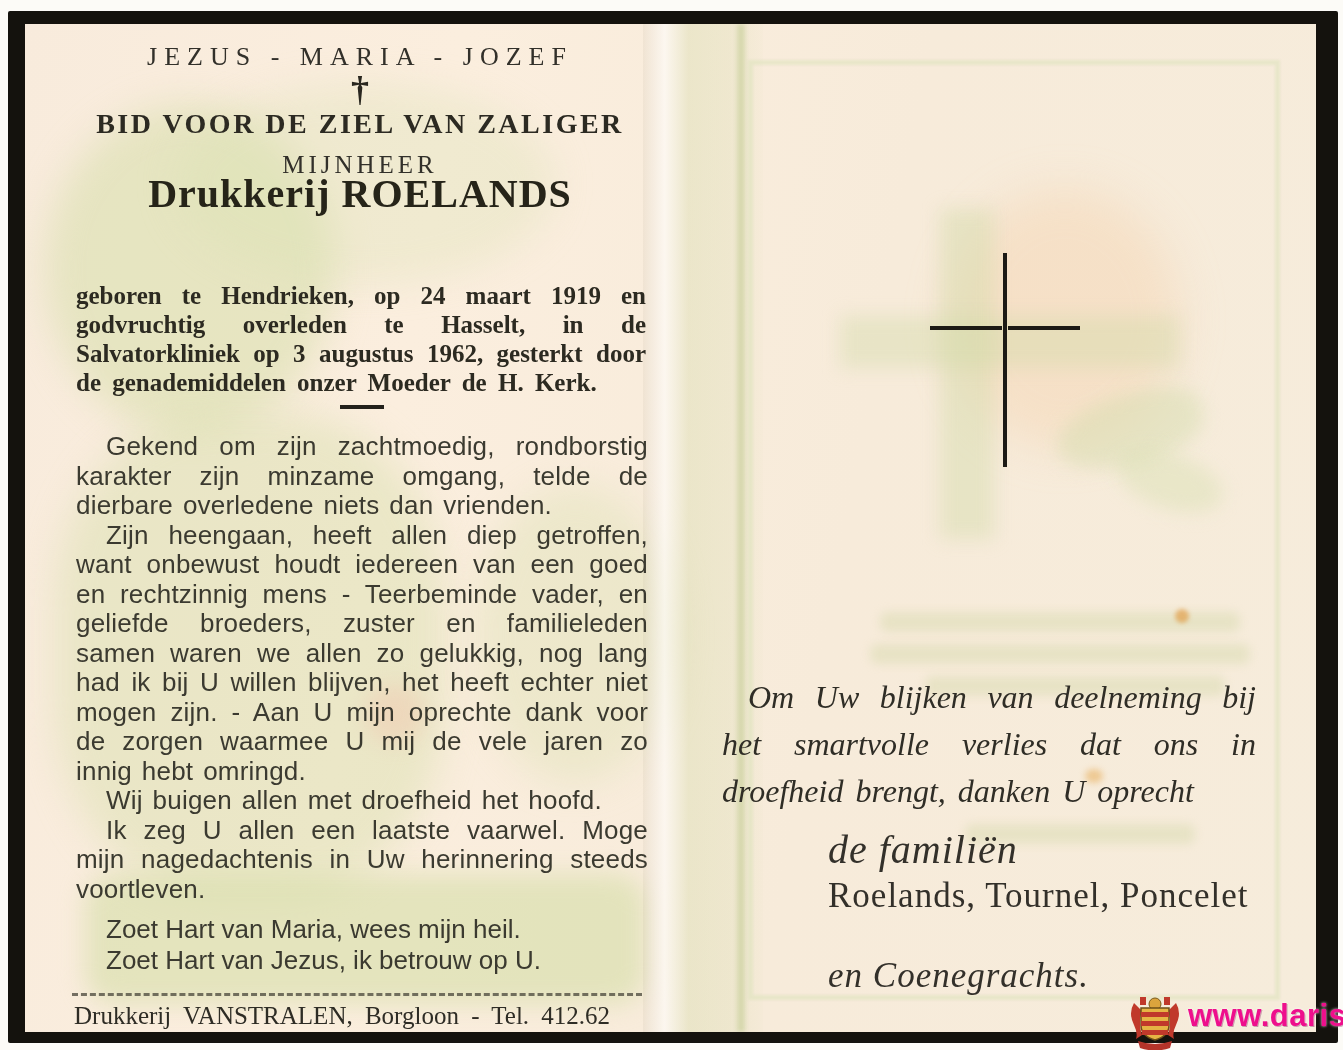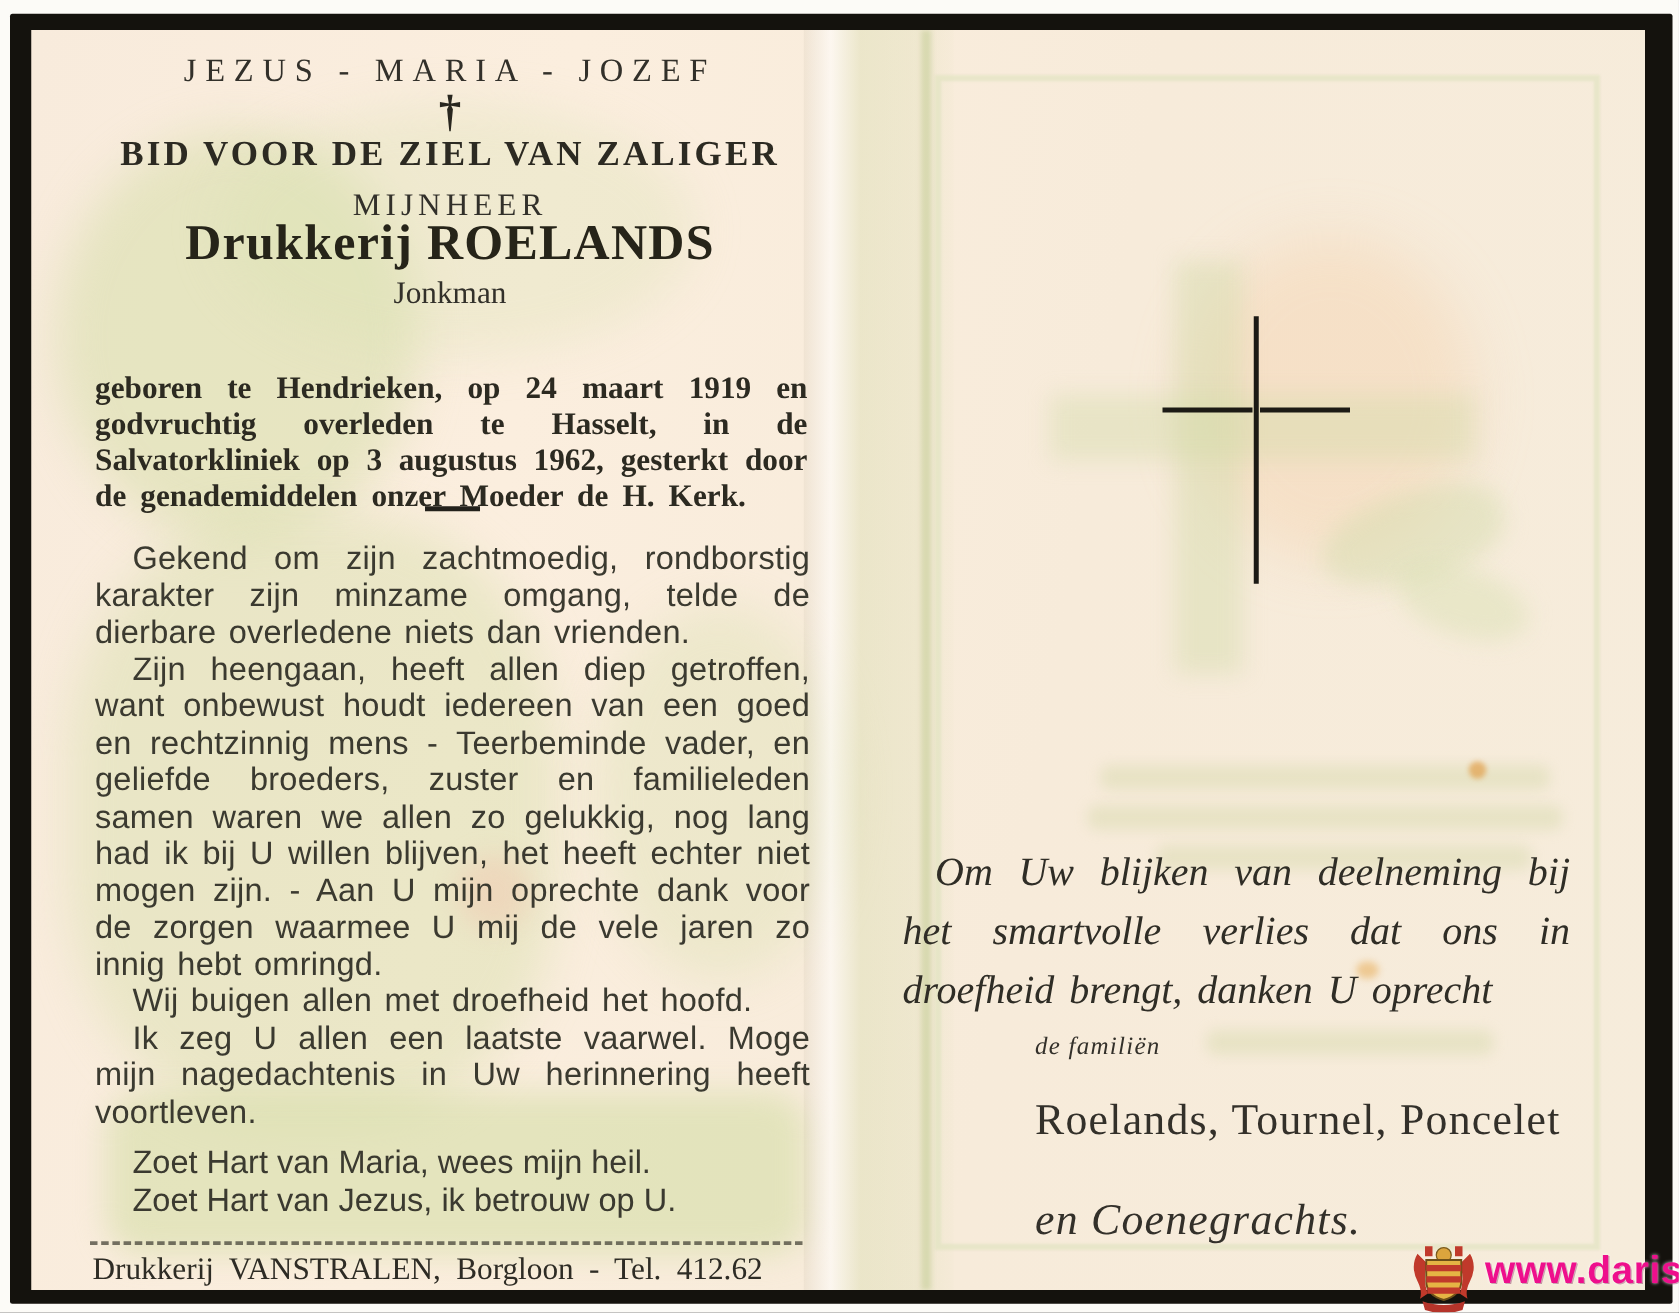--- a/index.html
+++ b/index.html
@@ -57,21 +57,21 @@
   .tc{text-align:center;color:#32302a;}
   .inv{left:50px;top:18px;width:570px;font-size:26px;letter-spacing:7px;}
   .cross-glyph{left:50px;top:44px;width:570px;font-size:36px;font-weight:bold;color:#29271f;}
   .pray{left:38px;top:84px;width:594px;font-size:28px;font-weight:700;letter-spacing:2.5px;color:#2c2a22;}
   .salut{left:50px;top:127px;width:570px;font-size:25px;letter-spacing:4px;}
   .name{left:38px;top:146px;width:594px;font-size:40px;font-weight:700;letter-spacing:1px;color:#262419;}
   .st1{left:50px;top:197px;width:570px;font-size:25px;}
   .st2{left:50px;top:221px;width:570px;font-size:25px;}
   .bio{
     left:51px;top:257px;width:570px;font-size:25px;font-weight:700;
-    line-height:29px;text-align:justify;word-spacing:5px;color:#2c2a21;margin-top:15px;
+    line-height:29px;text-align:justify;word-spacing:5px;color:#2c2a21;
   }
   .divider{left:315px;top:381px;width:44px;height:4px;background:#23211b;}
   .bodytext{
     left:51px;top:408px;width:572px;
     font-family:"Liberation Sans","DejaVu Sans",sans-serif;
     font-size:26px;line-height:29.5px;text-align:justify;
     word-spacing:2.5px;letter-spacing:.2px;color:#3b3a30;
   }
   .bodytext p{margin:0;text-indent:30px;}
   .prayers{
@@ -85,21 +85,21 @@
   
   .bcross-v{left:978px;top:229px;width:4px;height:214px;background:#1c1a15;}
   .bcross-hl{left:905px;top:302px;width:72px;height:4px;background:#1c1a15;}
   .bcross-hr{left:983px;top:302px;width:72px;height:4px;background:#1c1a15;}
   .condolence{
     left:697px;top:634px;width:534px;
     font-style:italic;font-size:32px;line-height:47px;
     text-align:justify;word-spacing:4px;color:#2f2d26;margin-top:16px;
   }
   .condolence p{margin:0;text-indent:26px;}
-  .fam-intro{left:803px;top:802px;font-style:italic;font-size:20px;color:#33302a;letter-spacing:1px;}
+  .fam-intro{left:803px;top:802px;font-style:italic;font-size:40px;color:#33302a;letter-spacing:1px;}
   .fam-1{left:803px;top:852px;font-size:35px;color:#33302a;letter-spacing:1px;}
   .fam-2{left:803px;top:900px;font-style:italic;font-size:35px;color:#33302a;letter-spacing:1px;margin-top:32px;}
   
   .wm-text{
     position:absolute;left:1188px;top:998px;
     font-family:"Liberation Sans","DejaVu Sans",sans-serif;
     font-weight:bold;font-size:31px;letter-spacing:.5px;
     text-shadow:0 0 3px rgba(255,255,255,.85),1px 1px 0 rgba(110,0,55,.45);
     z-index:30;
   }
@@ -134,29 +134,28 @@
     <div class="smudge s3"></div>
     <div class="smudge s4"></div>
     <div class="fox1"></div>
     <div class="fox2"></div>
 
     <div class="abs tc inv">JEZUS - MARIA - JOZEF</div>
     <div class="abs tc cross-glyph">†</div>
     <div class="abs tc pray">BID VOOR DE ZIEL VAN ZALIGER</div>
     <div class="abs tc salut">MIJNHEER</div>
     <div class="abs tc name">Drukkerij ROELANDS</div>
-    <div class="abs tc st1">Jonkman</div>
     <div class="abs bio">geboren te Hendrieken, op 24 maart 1919 en godvruchtig overleden te Hasselt, in de Salvatorkliniek op 3 augustus 1962, gesterkt door de genademiddelen onzer Moeder de H. Kerk.</div>
     <div class="abs divider"></div>
 
     <div class="abs bodytext">
       <p>Gekend om zijn zachtmoedig, rondborstig karakter zijn minzame omgang, telde de dierbare overledene niets dan vrienden.</p>
       <p>Zijn heengaan, heeft allen diep getroffen, want onbewust houdt iedereen van een goed en rechtzinnig mens - Teerbeminde vader, en geliefde broeders, zuster en familieleden samen waren we allen zo gelukkig, nog lang had ik bij U willen blijven, het heeft echter niet mogen zijn. - Aan U mijn oprechte dank voor de zorgen waarmee U mij de vele jaren zo innig hebt omringd.</p>
       <p>Wij buigen allen met droefheid het hoofd.</p>
-      <p>Ik zeg U allen een laatste vaarwel. Moge mijn nagedachtenis in Uw herinnering heeft voortleven.</p>
+      <p>Ik zeg U allen een laatste vaarwel. Moge mijn nagedachtenis in Uw herinnering steeds voortleven.</p>
     </div>
 
     <div class="abs prayers">
       <div>Zoet Hart van Maria, wees mijn heil.</div>
       <div>Zoet Hart van Jezus, ik betrouw op U.</div>
     </div>
 
     <div class="abs dotline"></div>
     <div class="abs printer">Drukkerij VANSTRALEN, Borgloon - Tel. 412.62</div>
 

